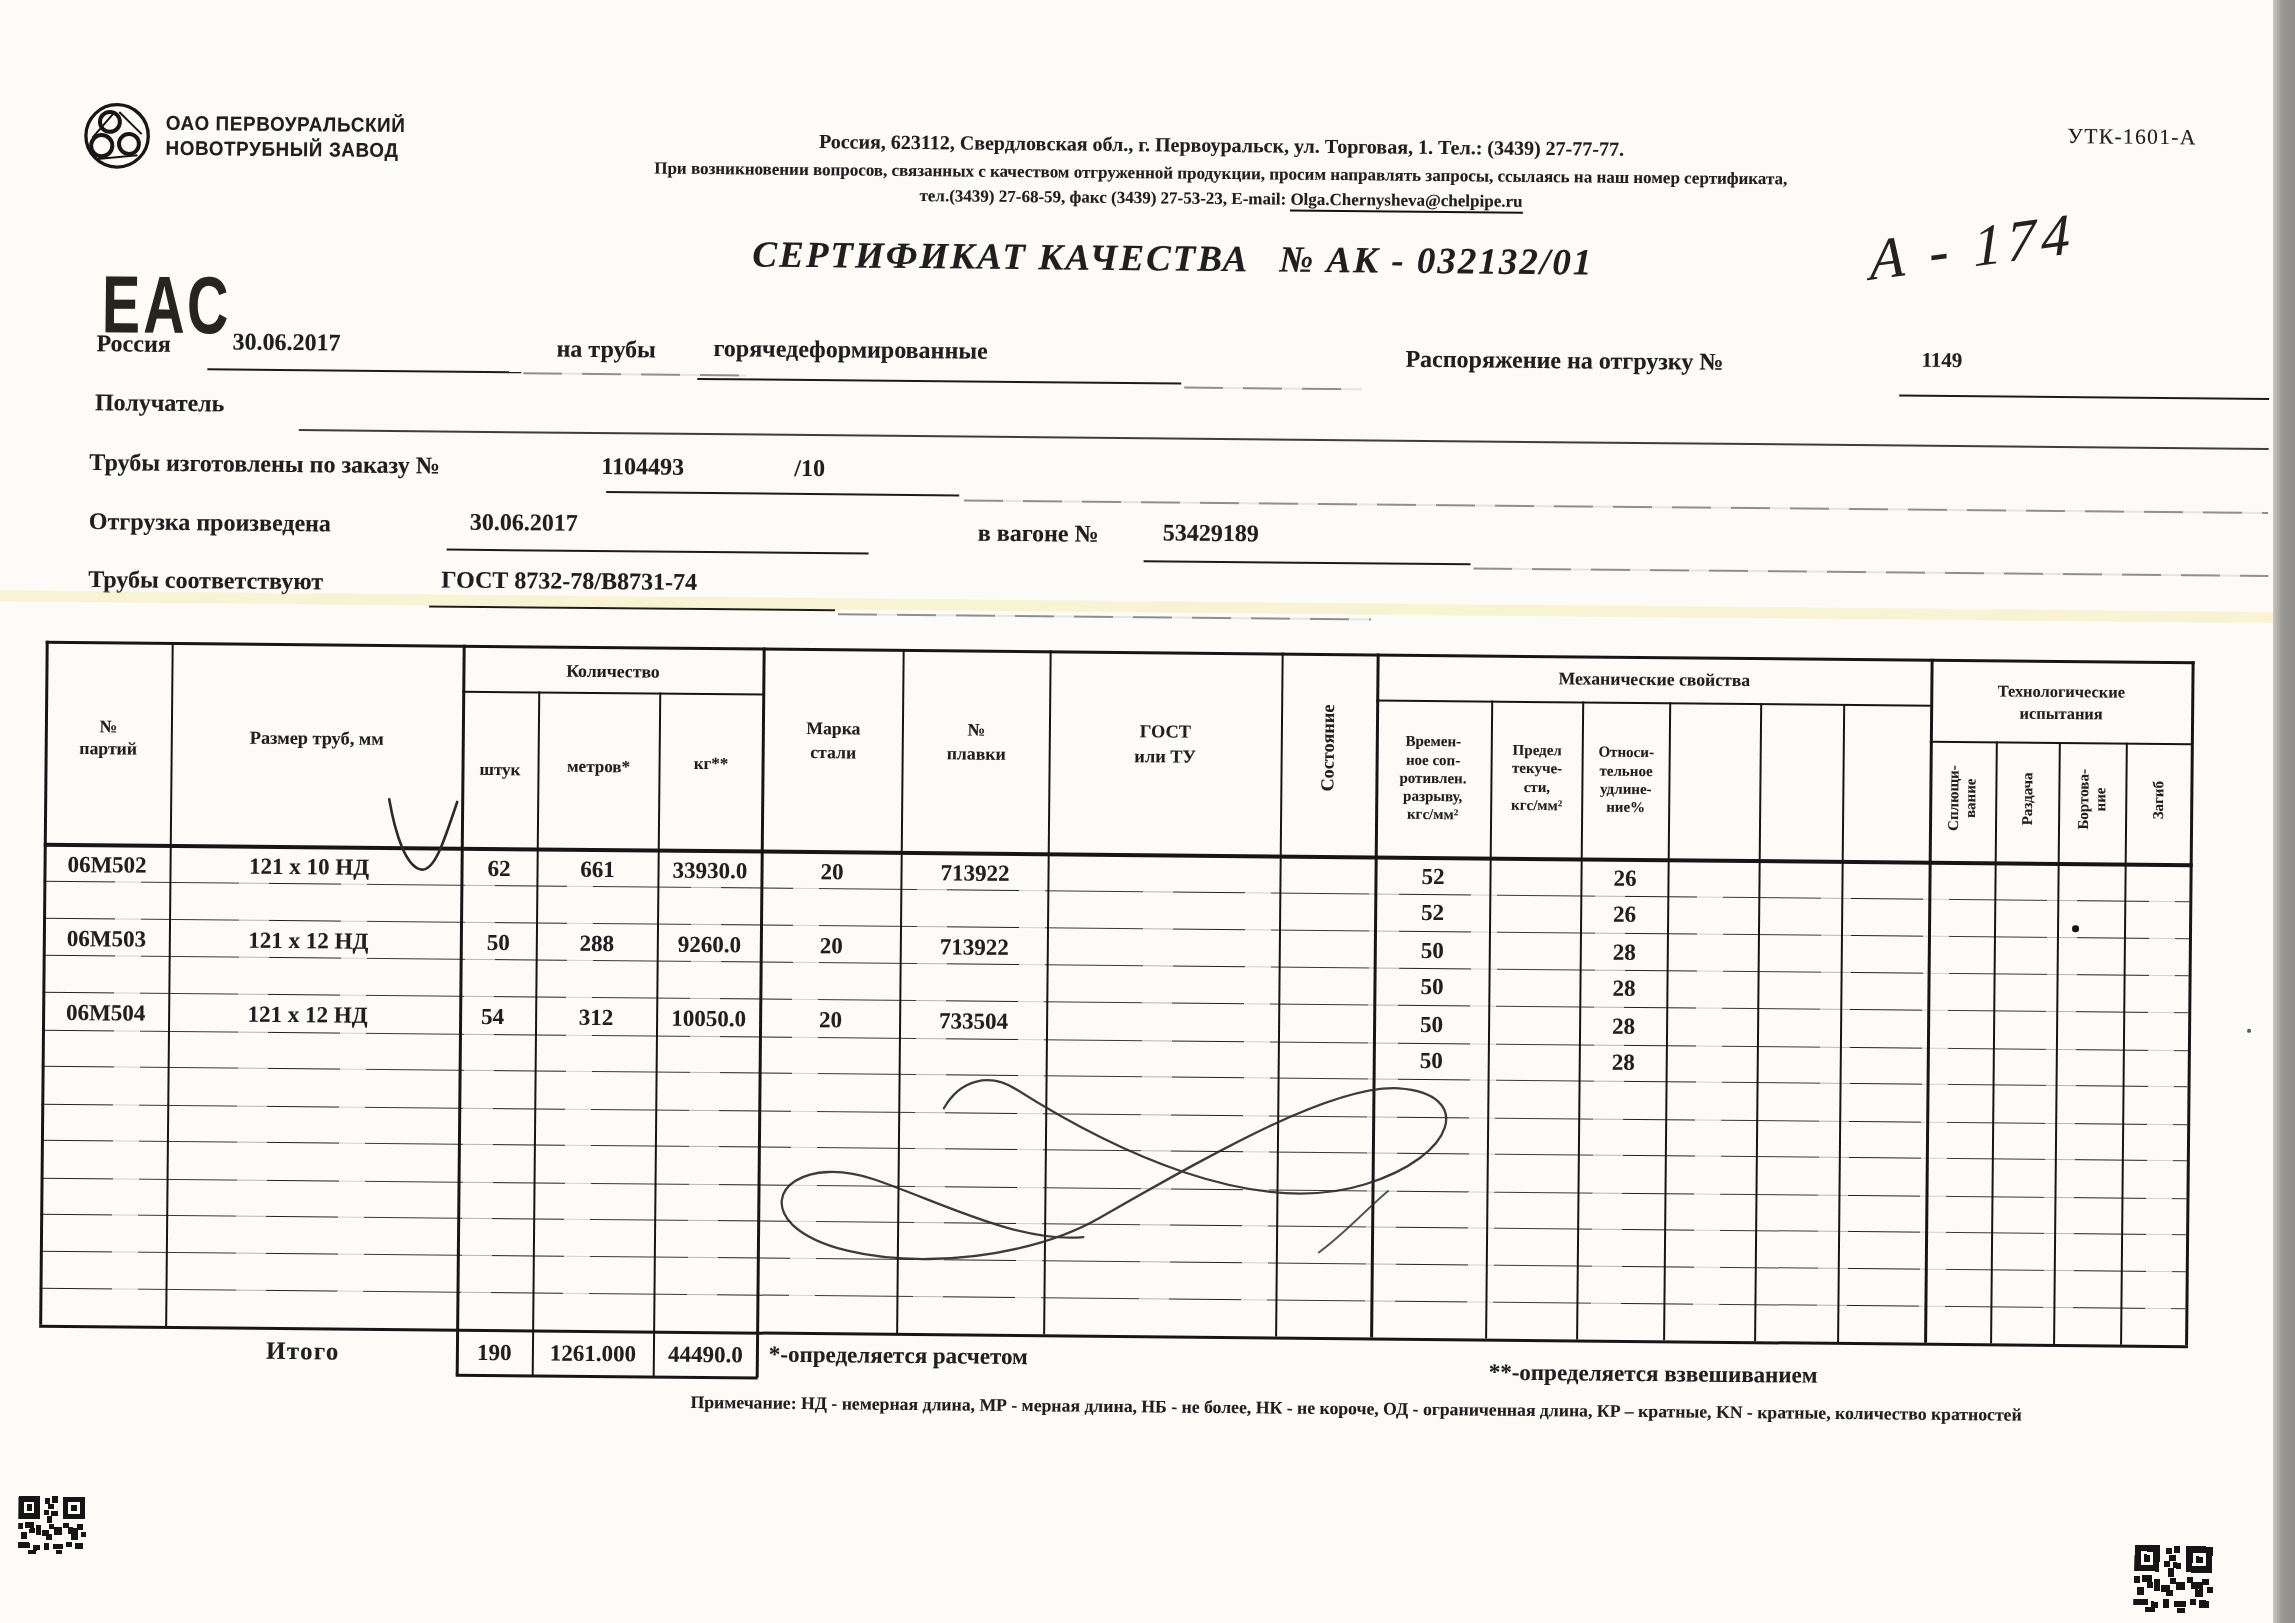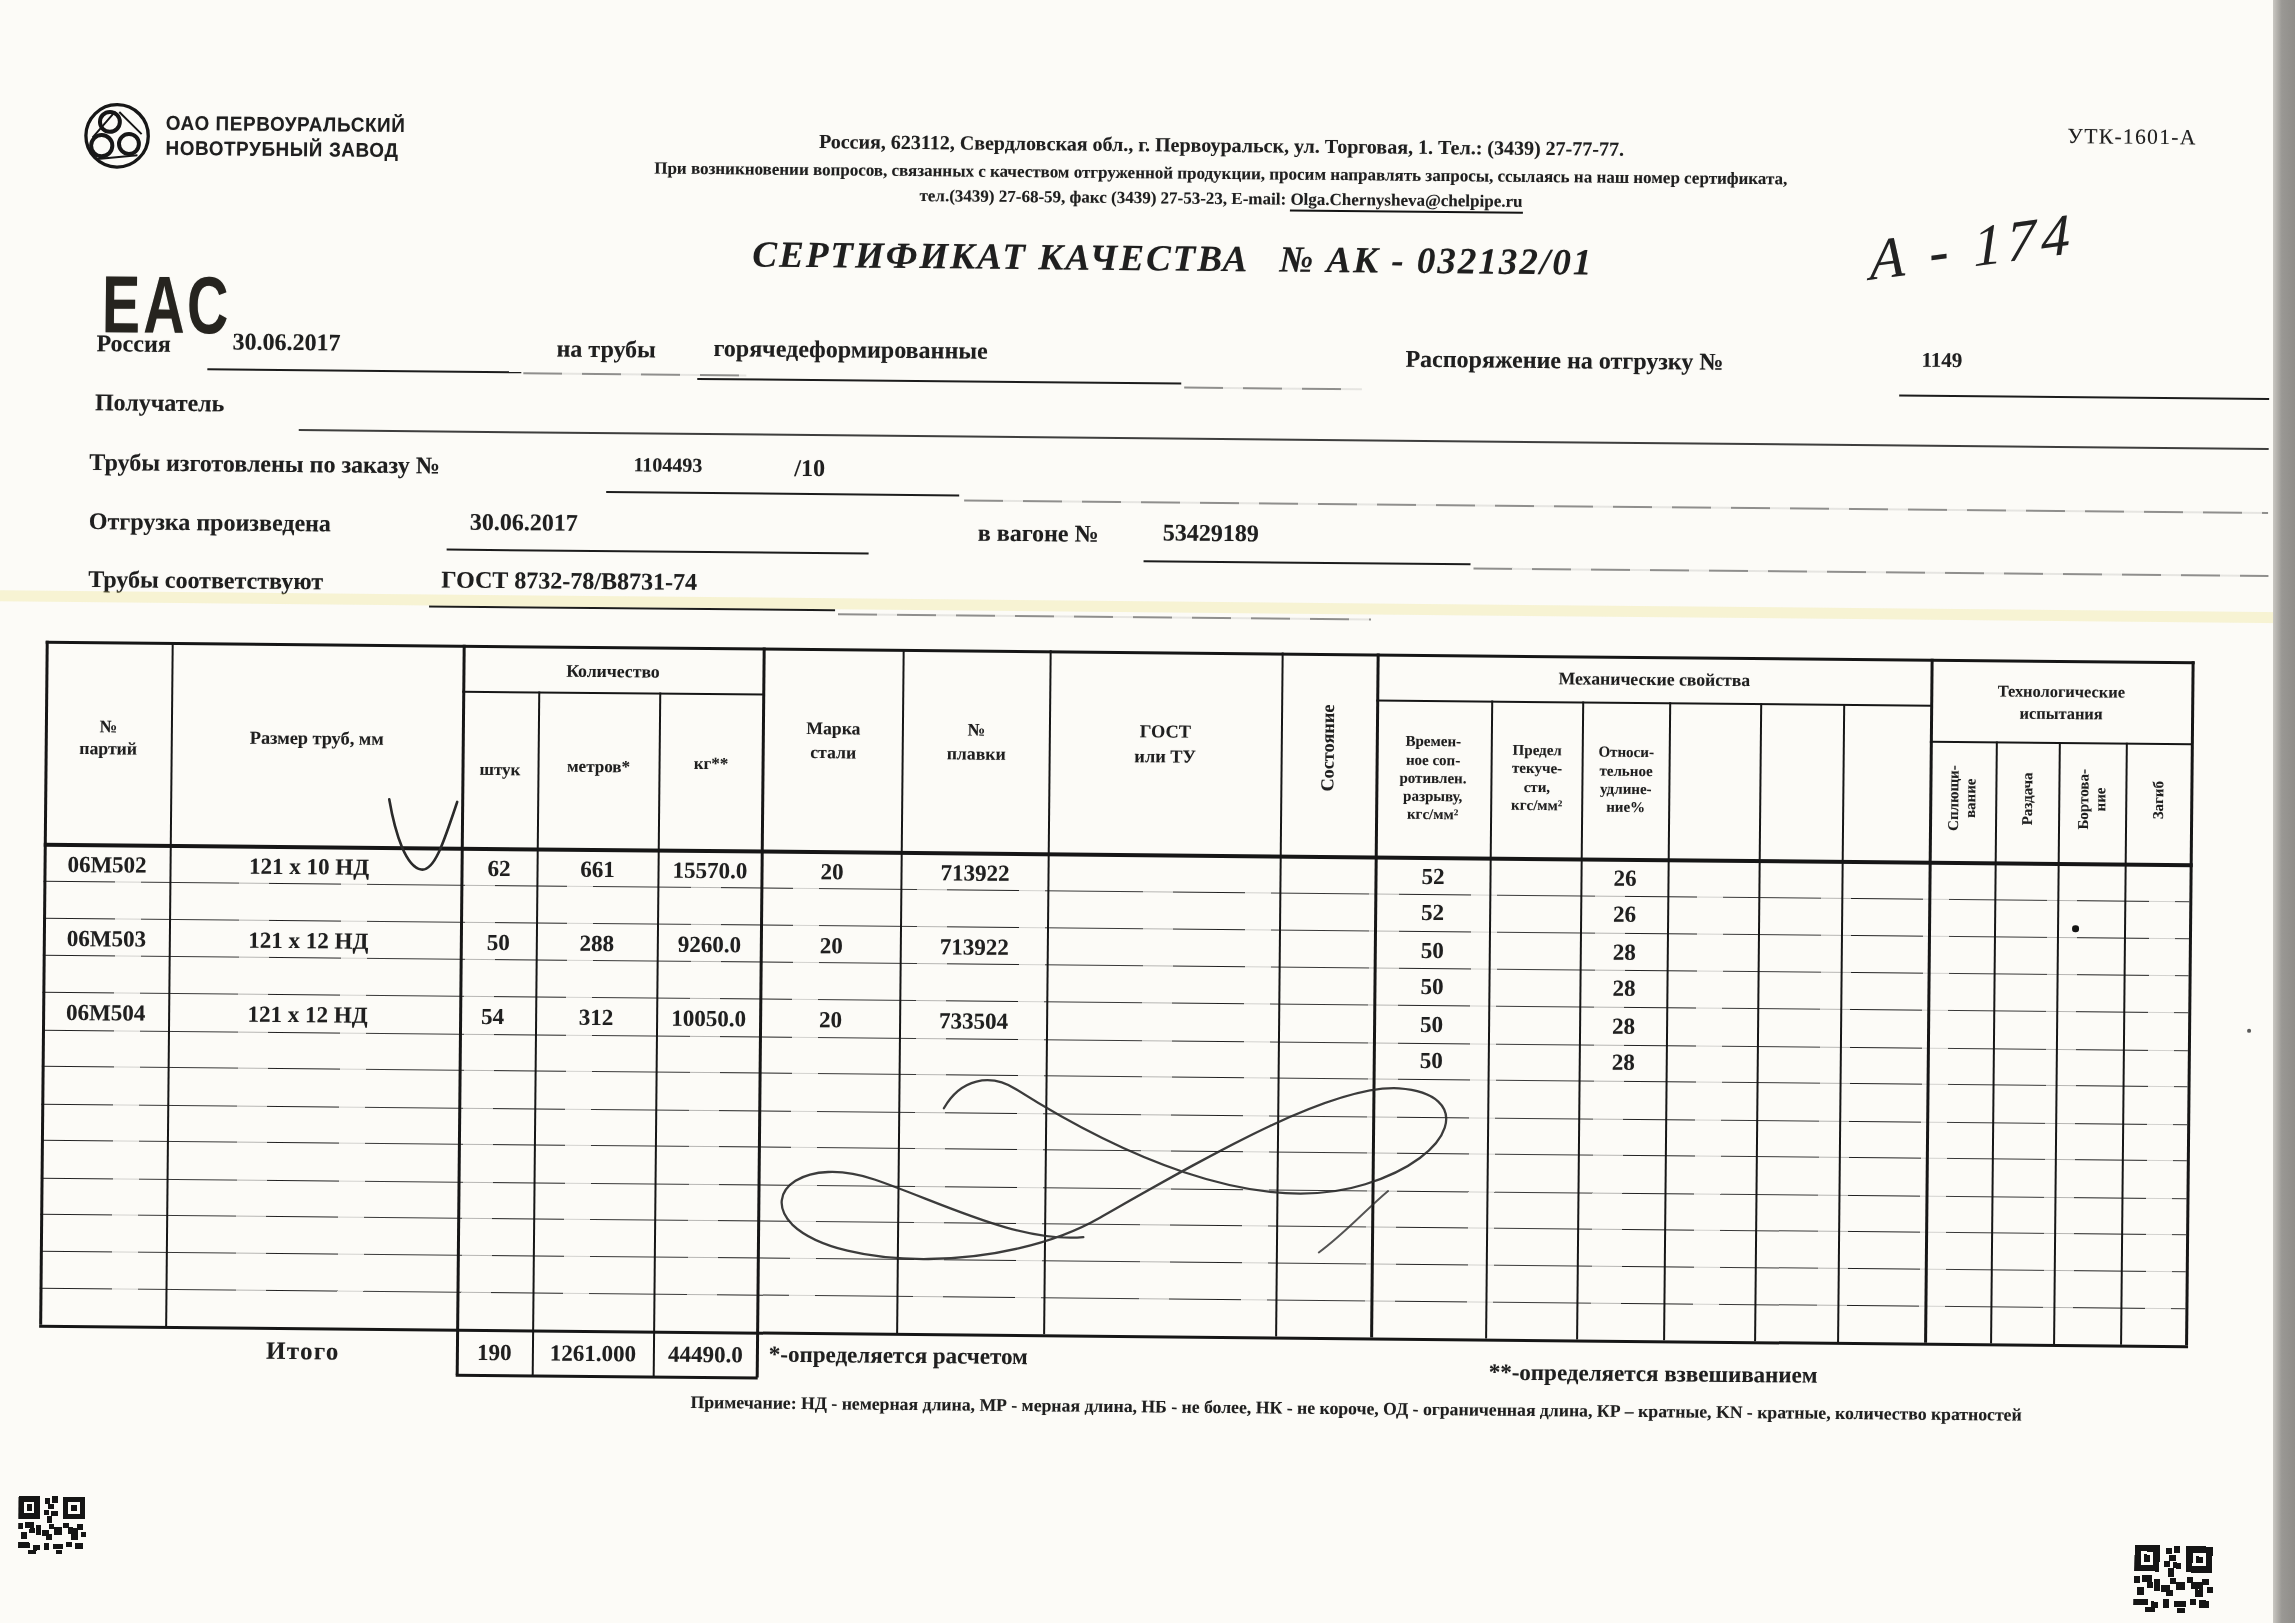--- a/index.html
+++ b/index.html
@@ -70,21 +70,21 @@
   <div class="fline faint" style="left:1186px;top:376px;width:177px;"></div>
 
   <div class="txt b" style="left:1407px;top:333px;font-size:24px;">Распоряжение на отгрузку №</div>
   <div class="txt b" style="left:1923px;top:330px;font-size:21px;">1149</div>
   <div class="fline" style="left:1901px;top:377px;width:370px;"></div>
 
   <div class="txt b" style="left:97px;top:389px;font-size:24px;">Получатель</div>
   <div class="fline" style="left:301px;top:427px;width:1970px;opacity:.85;"></div>
 
   <div class="txt b" style="left:92px;top:449px;font-size:24px;">Трубы изготовлены по заказу №</div>
-  <div class="txt b" style="left:636px;top:448px;font-size:20px;">1104493</div>
+  <div class="txt b" style="left:604px;top:448px;font-size:24px;">1104493</div>
   <div class="txt b" style="left:797px;top:448px;font-size:24px;">/10</div>
   <div class="fline" style="left:609px;top:486px;width:353px;"></div>
   <div class="fline faint" style="left:967px;top:491px;width:1304px;"></div>
 
   <div class="txt b" style="left:92px;top:508px;font-size:24px;">Отгрузка произведена</div>
   <div class="txt b" style="left:473px;top:505px;font-size:24px;">30.06.2017</div>
   <div class="fline" style="left:450px;top:545px;width:422px;"></div>
 
   <div class="txt b" style="left:981px;top:511px;font-size:24px;">в вагоне №</div>
   <div class="txt b" style="left:1166px;top:509px;font-size:24px;">53429189</div>
@@ -178,21 +178,21 @@
 вание</div>
   <div class="vtext" style="left:1974px;top:771px;width:118px;height:18.3px;font-size:15px;">Раздача</div>
   <div class="vtext" style="left:2039px;top:763px;width:118px;height:34px;font-size:15px;line-height:17px;">Бортова-
 ние</div>
   <div class="vtext" style="left:2105px;top:771px;width:118px;height:18.3px;font-size:15px;">Загиб</div>
 
   <div class="cell" style="left:52px;top:847px;width:123px;height:35px;font-size:23px;">06М502</div>
   <div class="cell" style="left:178px;top:847px;width:275px;height:35px;font-size:23px;">121 х 10 НД</div>
   <div class="cell" style="left:467px;top:847px;width:77px;height:35px;font-size:23px;">62</div>
   <div class="cell" style="left:545px;top:847px;width:118px;height:35px;font-size:23px;">661</div>
-  <div class="cell" style="left:666px;top:847px;width:101px;height:35px;font-size:23px;">15570.0</div>
+  <div class="cell" style="left:666px;top:847px;width:101px;height:35px;font-size:23px;">33930.0</div>
   <div class="cell" style="left:770px;top:847px;width:137px;height:35px;font-size:23px;">20</div>
   <div class="cell" style="left:909px;top:847px;width:145px;height:35px;font-size:23px;">713922</div>
 
   <div class="cell" style="left:52px;top:921px;width:123px;height:35px;font-size:23px;">06М503</div>
   <div class="cell" style="left:178px;top:921px;width:275px;height:35px;font-size:23px;">121 х 12 НД</div>
   <div class="cell" style="left:467px;top:921px;width:77px;height:35px;font-size:23px;">50</div>
   <div class="cell" style="left:545px;top:921px;width:118px;height:35px;font-size:23px;">288</div>
   <div class="cell" style="left:666px;top:921px;width:101px;height:35px;font-size:23px;">9260.0</div>
   <div class="cell" style="left:770px;top:921px;width:137px;height:35px;font-size:23px;">20</div>
   <div class="cell" style="left:909px;top:921px;width:145px;height:35px;font-size:23px;">713922</div>

